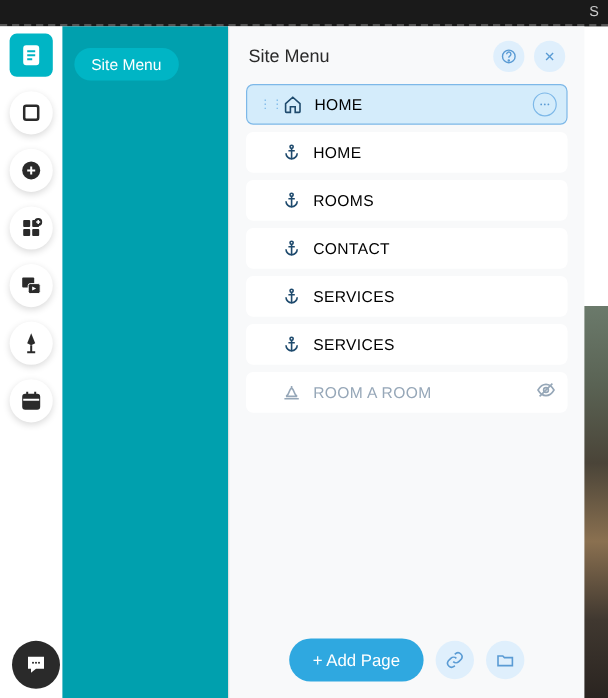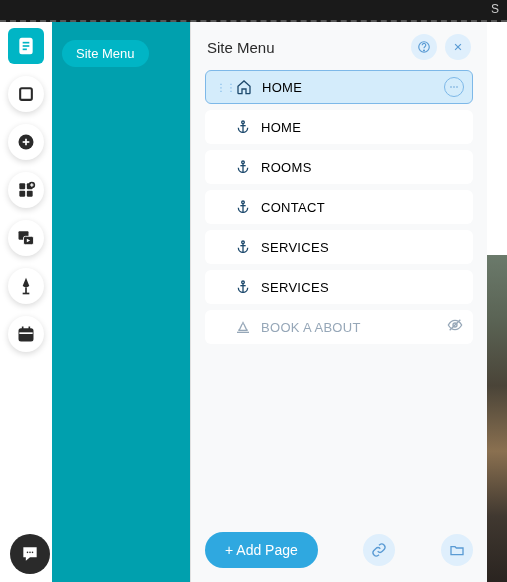--- a/index.html
+++ b/index.html
@@ -31,21 +31,21 @@
 .drag-handle{width:10px;color:#7db8e8;font-size:10px;visibility:hidden}
 .page-item.selected .drag-handle{visibility:visible}
 .page-icon{width:16px;height:16px;flex-shrink:0}
 .page-icon svg{width:16px;height:16px}
 .page-label{font-size:13px;color:#000000;letter-spacing:0.3px}
 .more-btn{position:absolute;right:8px;width:20px;height:20px;border-radius:50%;border:1px solid #7db8e8;display:none;align-items:center;justify-content:center;cursor:pointer}
 .page-item.selected .more-btn{display:flex}
 .more-btn svg{width:12px;height:12px}
 .eye-btn{position:absolute;right:10px;display:none;color:#96a7b8}
 .page-item.dim .eye-btn{display:block}
-.panel-footer{padding:14px;display:flex;align-items:center;justify-content:space-between;gap:10px}
+.panel-footer{padding:14px;display:flex;align-items:center;justify-content:center;gap:10px}
 .add-page-btn{background:#2fa8e0;color:#fff;border:none;border-radius:18px;padding:10px 20px;font-size:14px;cursor:pointer;display:flex;align-items:center;gap:4px}
 .footer-circ{width:32px;height:32px;border-radius:50%;background:#dfeffc;display:flex;align-items:center;justify-content:center;cursor:pointer}
 .footer-circ svg{width:16px;height:16px}
 </style>
 </head>
 <body>
 
 <div class="topbar">
   <span class="topbar-text">S</span>
 </div>
@@ -207,21 +207,21 @@
             </svg></span>
           <span class="page-label">SERVICES</span>
         </div>
         <div class="page-item dim">
           <span class="drag-handle">⋮⋮</span>
           <span class="page-icon"><svg viewBox="0 0 24 24" fill="none" stroke="#96a7b8" stroke-width="2">
               <path d="M5 17c4-1 4-10 7-10s3 9 7 10H5z"></path>
               <line x1="12" y1="4" x2="12" y2="7"></line>
               <line x1="3" y1="20" x2="21" y2="20"></line>
             </svg></span>
-          <span class="page-label">BOOK A ABOUT</span>
+          <span class="page-label">ROOM A ROOM</span>
           <span class="eye-btn"><svg width="16" height="16" viewBox="0 0 24 24" fill="none" stroke="#96a7b8" stroke-width="2">
               <path d="M2 12s4-7 10-7 10 7 10 7-4 7-10 7-10-7-10-7z"></path>
               <circle cx="12" cy="12" r="3"></circle>
               <line x1="4" y1="20" x2="20" y2="4"></line>
             </svg></span>
         </div>
       </div>
 
     <div class="panel-footer">
       <button class="add-page-btn">+ Add Page</button>

